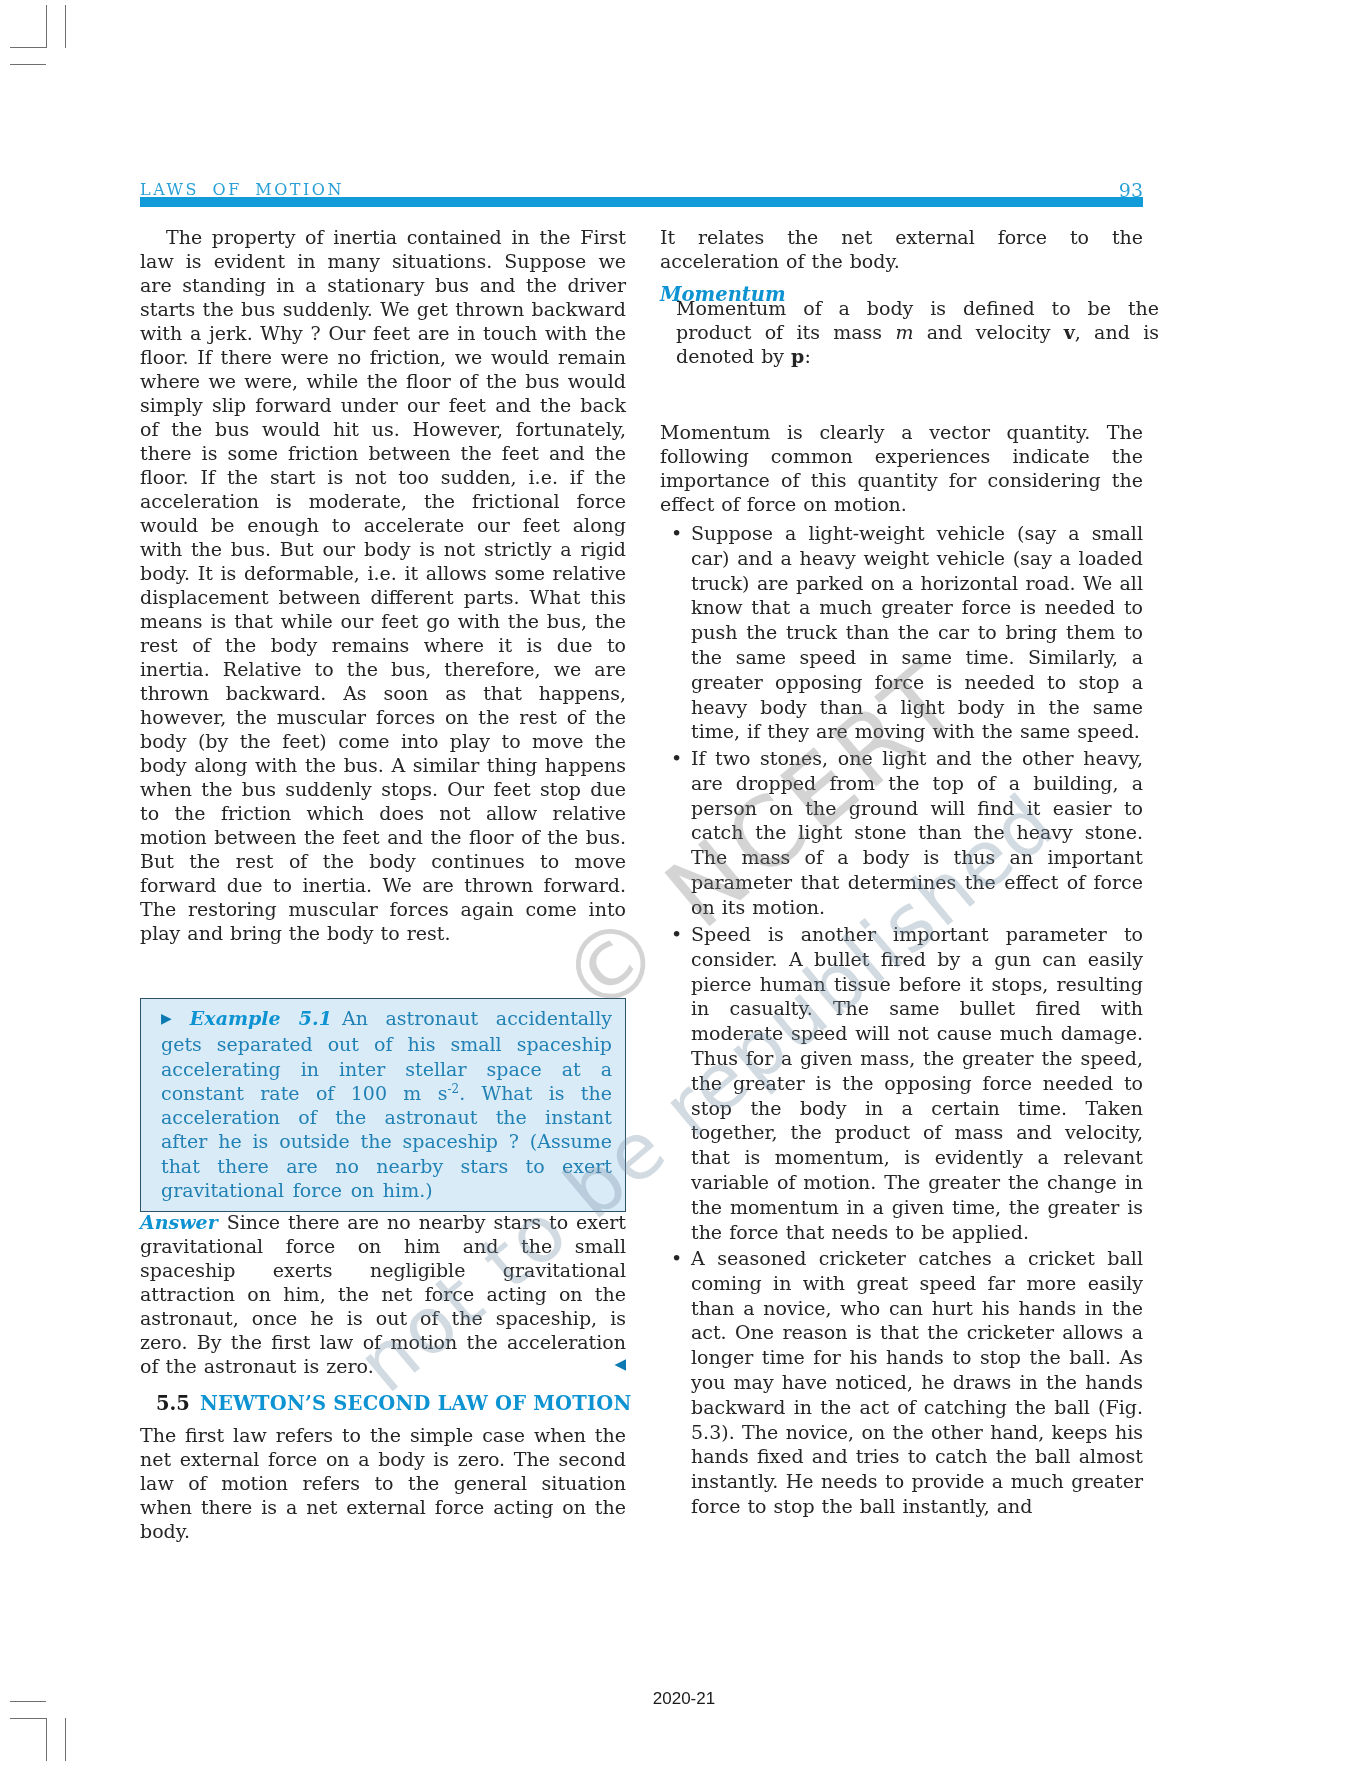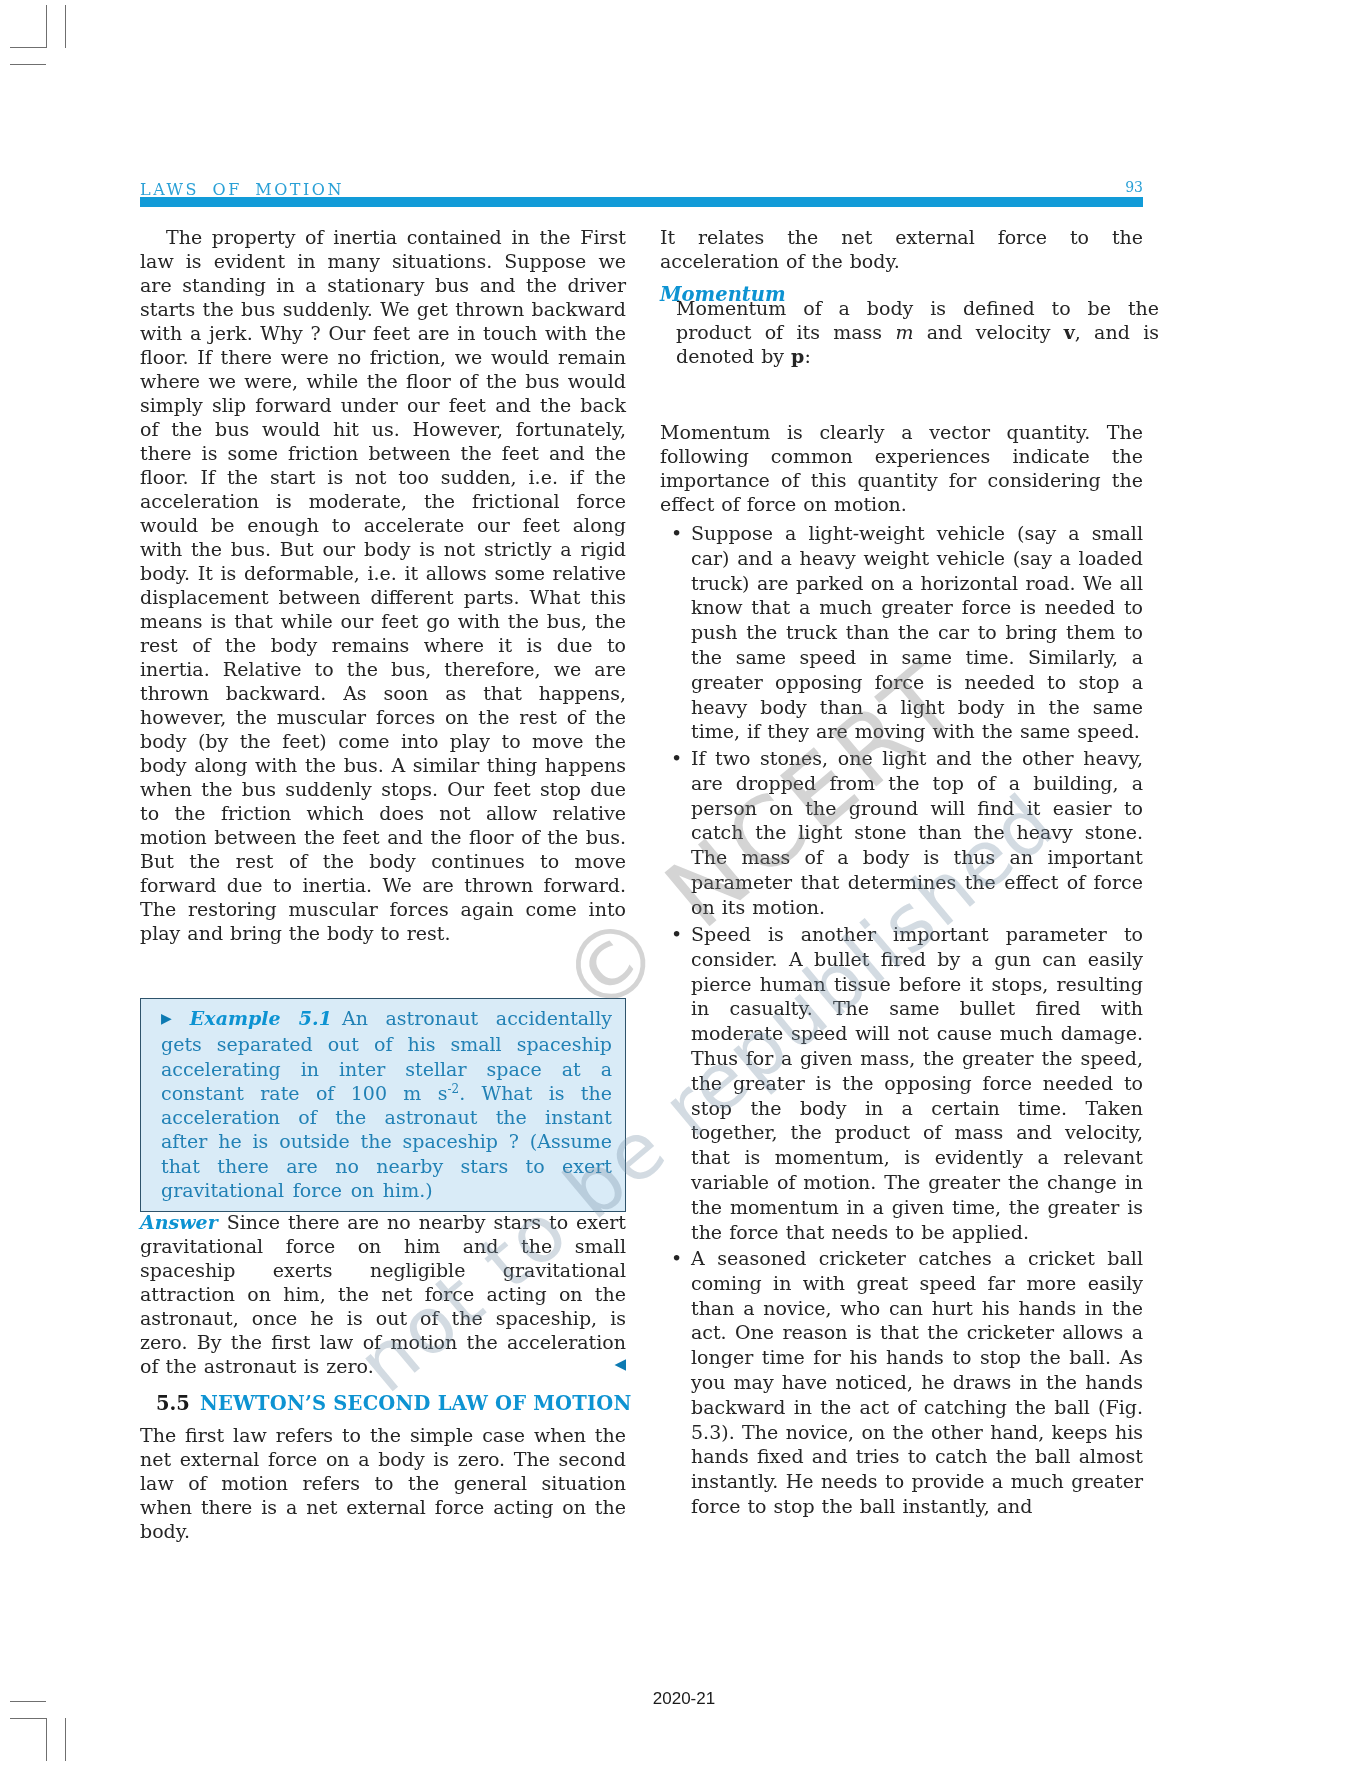--- a/index.html
+++ b/index.html
@@ -4,21 +4,21 @@
 <style>
   html,body{margin:0;padding:0;background:#fff;}
   .page{position:relative;width:1164px;height:1766px;background:#ffffff;overflow:hidden;
         font-family:"DejaVu Serif",serif;color:#252525;}
   
   .crop{position:absolute;background:#6f6f6f;}
   
   .running-title{position:absolute;left:140px;top:180px;font-size:16px;letter-spacing:2.5px;
         word-spacing:6px;color:#2aa0d6;}
   .page-number{position:absolute;left:1000px;top:179px;width:143px;text-align:right;
-        font-size:14px;color:#2aa0d6;}
+        font-size:19px;color:#2aa0d6;}
   .header-rule{position:absolute;left:140px;top:197px;width:1003px;height:10px;background:#119bd8;}
   
   .blk{position:absolute;z-index:2;text-align:justify;font-size:19px;line-height:24px;
         word-spacing:1px;margin:0;}
   .lcol{left:140px;width:486px;}
   .rcol{left:660px;width:483px;}
   .indent{text-indent:26px;}
   
   .example-box{position:absolute;left:140px;top:986px;width:486px;min-height:200px;z-index:2;
         background:#d9ebf7;border:1px solid #2e536b;box-sizing:border-box;padding:7px 13px 9px 20px;margin-top:12px;}

